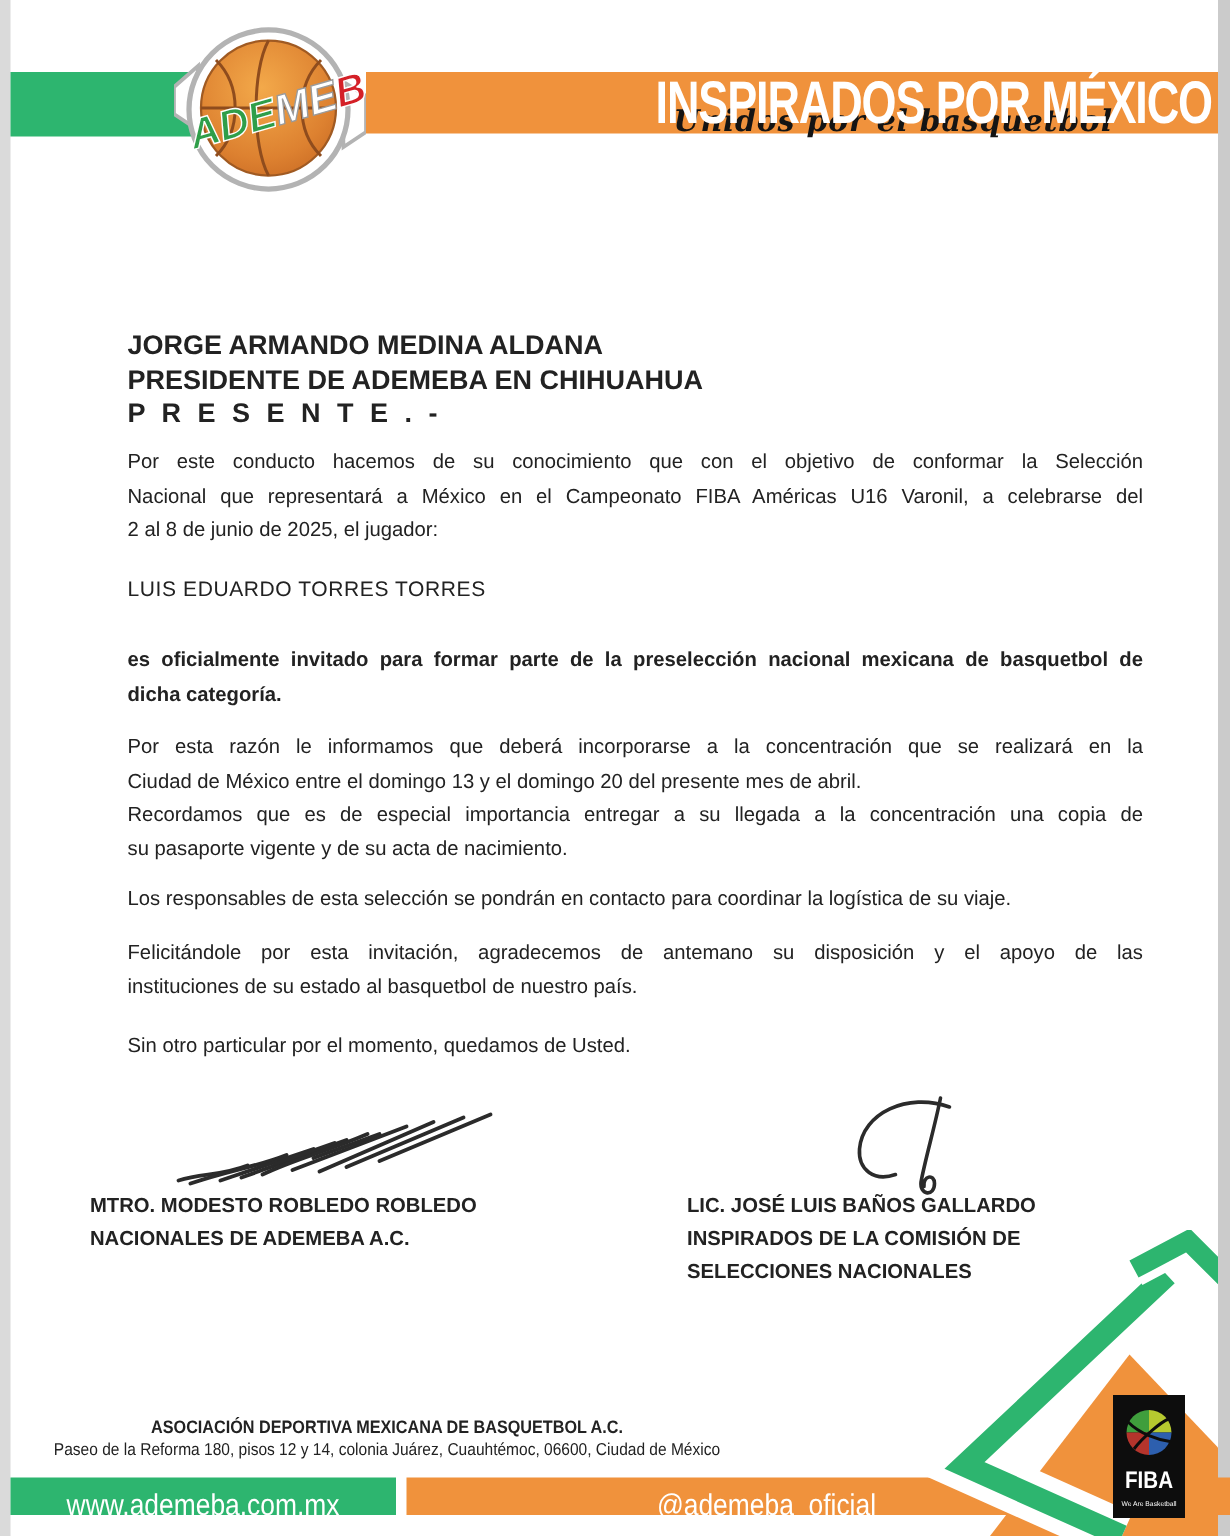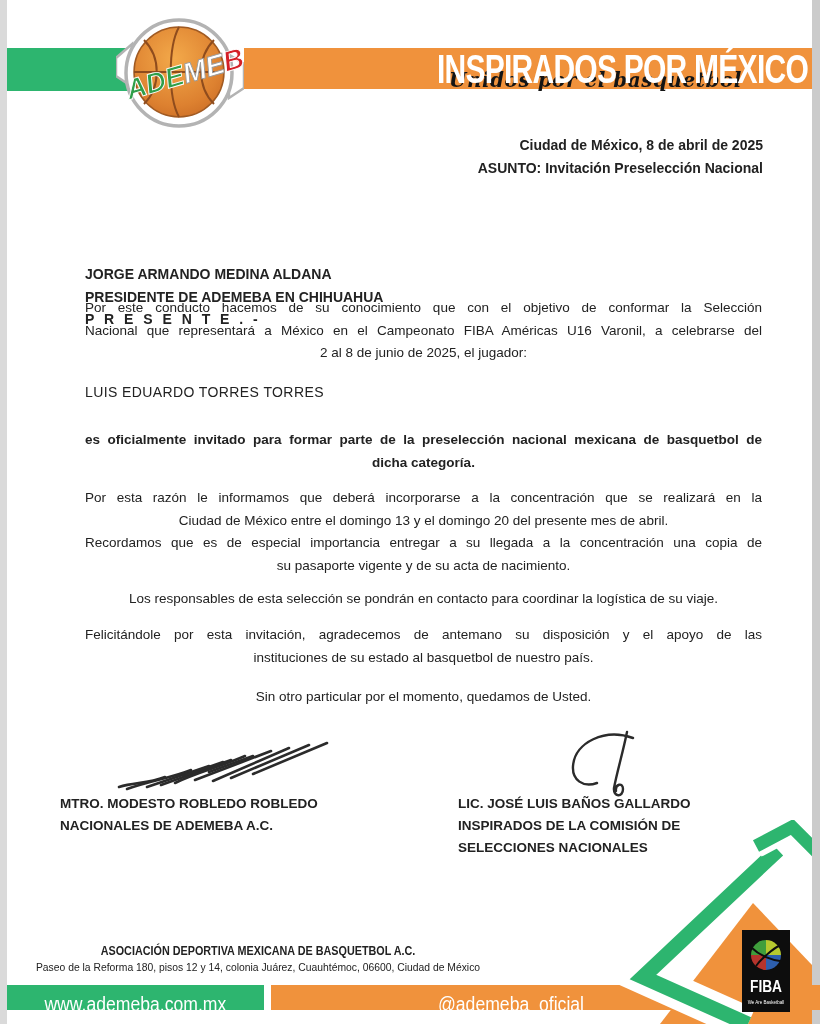--- a/index.html
+++ b/index.html
@@ -26,28 +26,28 @@
     transform:scaleX(0.75);transform-origin:left center;white-space:nowrap;
   }
   .logo{position:absolute;left:116px;top:12px;}
 
   
   .dateblock{
     position:absolute;left:200px;right:57px;top:134px;text-align:right;
     font-weight:bold;font-size:14px;line-height:23px;
   }
   .recipient{
-    position:absolute;left:85px;top:219px;font-weight:bold;font-size:14px;line-height:22.5px;margin-top:44px;
+    position:absolute;left:85px;top:219px;font-weight:bold;font-size:18px;line-height:22.5px;
   }
   .recipient .salut{letter-spacing:3px;}
 
   
   .pblock{position:absolute;left:85px;width:677px;font-size:13.5px;line-height:22.6px;}
   .pblock .j{text-align:justify;text-align-last:justify;}
-  .pblock .l{text-align:center;}
+  .pblock .l{text-align:left;}
   .playerline{
     position:absolute;left:85px;width:677px;top:384px;text-align:left;
     font-size:14px;letter-spacing:.4px;
   }
 
   
   .sigimg{position:absolute;}
   .sigblock{
     position:absolute;width:330px;text-align:left;
     font-weight:bold;font-size:13.5px;line-height:22px;
@@ -93,24 +93,20 @@
     <circle cx="63" cy="60" r="45" fill="url(#ballg)" stroke="#a05a22" stroke-width="1.5"></circle>
     <path d="M63,15 C52,35 52,85 63,105" fill="none" stroke="#8f4c1d" stroke-width="2"></path>
     <path d="M18,60 L108,60" fill="none" stroke="#8f4c1d" stroke-width="2"></path>
     <path d="M28,28 C45,45 45,75 28,92" fill="none" stroke="#8f4c1d" stroke-width="2"></path>
     <path d="M98,28 C81,45 81,75 98,92" fill="none" stroke="#8f4c1d" stroke-width="2"></path>
     <text transform="rotate(-16 63 62)" x="8" y="73" font-family="Liberation Sans, sans-serif" font-size="28" font-weight="bold" font-style="italic">
       <tspan fill="#2f9e49" stroke="#ffffff" stroke-width="0.9">ADE</tspan><tspan fill="#ffffff" stroke="#9a9a9a" stroke-width="0.9">ME</tspan><tspan fill="#d42027" stroke="#ffffff" stroke-width="0.9">BA</tspan>
     </text>
   </svg>
 
-  <div class="dateblock">
-    <div>Ciudad de México, 8 de abril de 2025</div>
-    <div>ASUNTO: Invitación Preselección Nacional</div>
-  </div>
 
   <div class="recipient">
     <div>JORGE ARMANDO MEDINA ALDANA</div>
     <div>PRESIDENTE DE ADEMEBA EN CHIHUAHUA</div>
     <div class="salut">P R E S E N T E . -</div>
   </div>
 
   <div class="pblock" style="top: 297px;">
       <div class="j">Por este conducto hacemos de su conocimiento que con el objetivo de conformar la Selección</div>
       <div class="j">Nacional que representará a México en el Campeonato FIBA Américas U16 Varonil, a celebrarse del</div>

